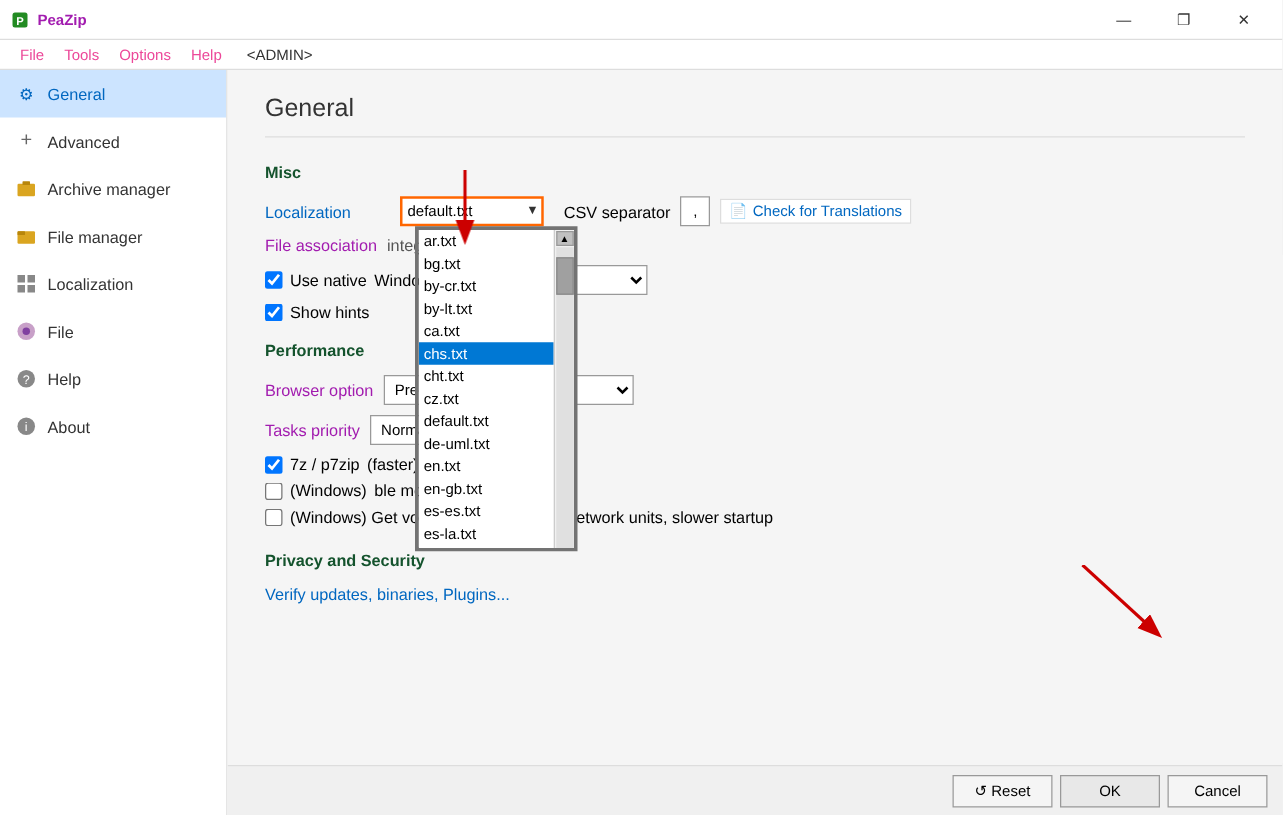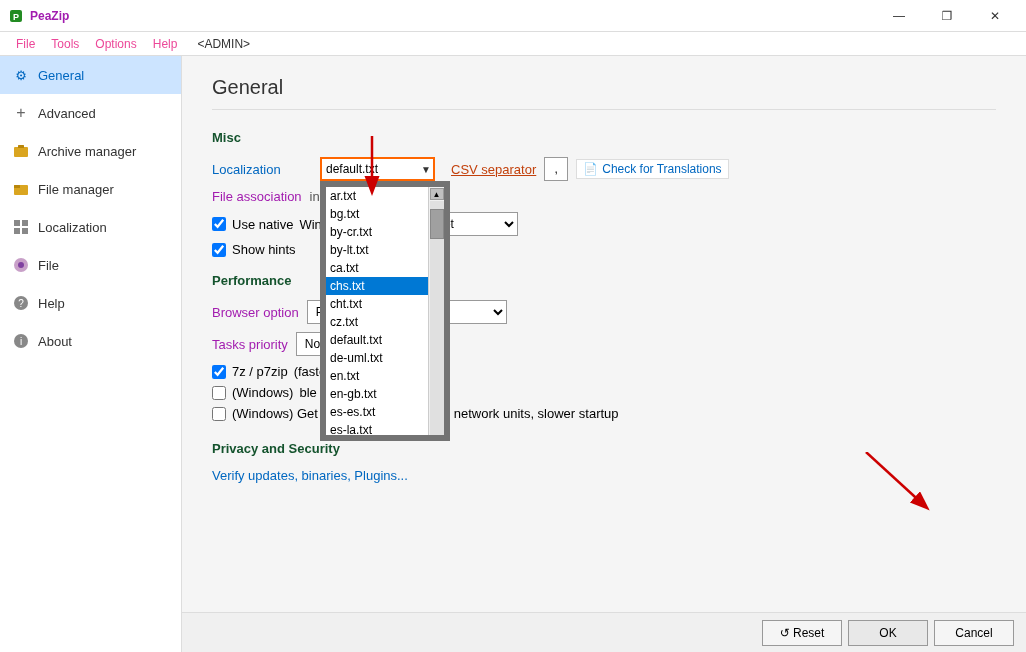--- a/index.html
+++ b/index.html
@@ -37,26 +37,26 @@
 
     .form-row { display: flex; align-items: center; gap: 8px; margin-bottom: 8px; }
     .form-label { color: #0067c0; font-size: 13px; min-width: 100px; }
     .form-label-dark { color: #a21caf; font-size: 13px; }
 
     
     .dropdown-wrapper { position: relative; display: inline-block; }
     .dropdown-arrow { position: absolute; right: 4px; top: 50%; transform: translateY(-50%); pointer-events: none; font-size: 10px; color: #333; }
 
     
-    .dropdown-list-container { position: absolute; z-index: 100; top: 24px; left: 0; width: 130px; border: 6px solid #737373; background: #fff; max-height: 260px; overflow-y: scroll; }
+    .dropdown-list-container { position: absolute; z-index: 100; top: 24px; left: 12px; width: 130px; border: 3px solid #737373; background: #fff; max-height: 260px; overflow-y: scroll; }
     .dropdown-list-item { padding: 2px 4px; font-size: 12px; cursor: pointer; display: flex; align-items: center; }
     .dropdown-list-item.selected { background: #0078d4; color: #fff; }
 
     
-    .csv-label { font-size: 13px; color: #c2410c; margin-left: 8px; text-decoration: underline; }
+    .csv-label { font-size: 13px; color: #000000; margin-left: 8px; }
     .csv-input { width: 24px; height: 24px; border: 1px solid #999; text-align: center; font-size: 12px; }
     .check-translations { display: flex; align-items: center; gap: 4px; color: #0067c0; cursor: pointer; font-size: 12px; border: 1px solid #ddd; padding: 2px 6px; background: #fff; }
 
     .checkbox-row { display: flex; align-items: center; gap: 6px; margin-bottom: 6px; font-size: 13px; }
     .checkbox-row input[type=checkbox] { width: 14px; height: 14px; }
 
     
     .lock-select { height: 24px; border: 1px solid #999; padding: 2px 20px 2px 4px; font-size: 12px; background: #fff; width: 160px; }
     .pre-parse-select { height: 24px; border: 1px solid #999; padding: 2px 20px 2px 4px; font-size: 12px; background: #fff; width: 200px; }
     .tasks-select { height: 24px; border: 1px solid #999; padding: 2px 4px; font-size: 12px; background: #fff; width: 80px; }

